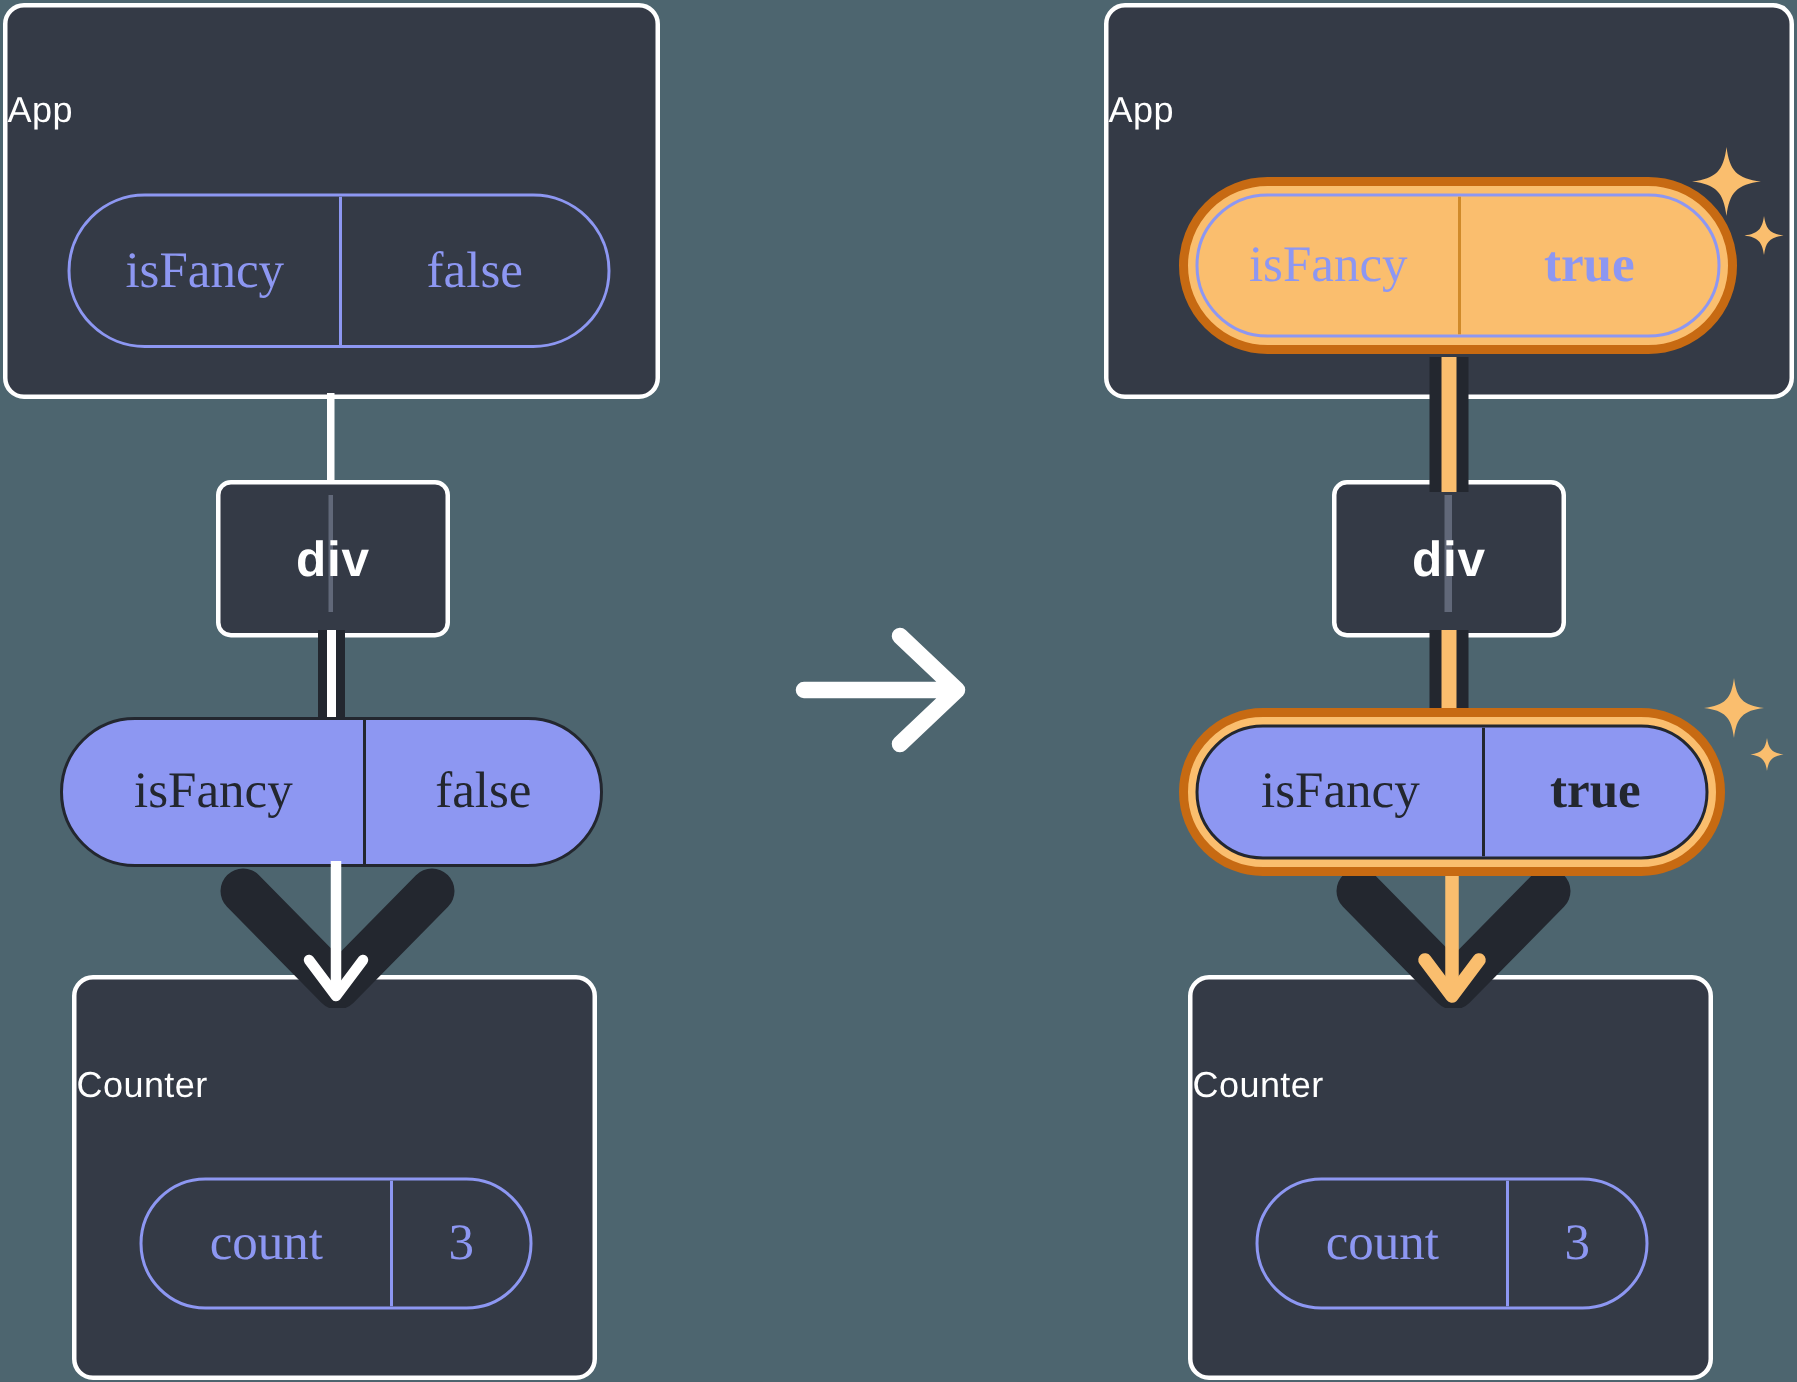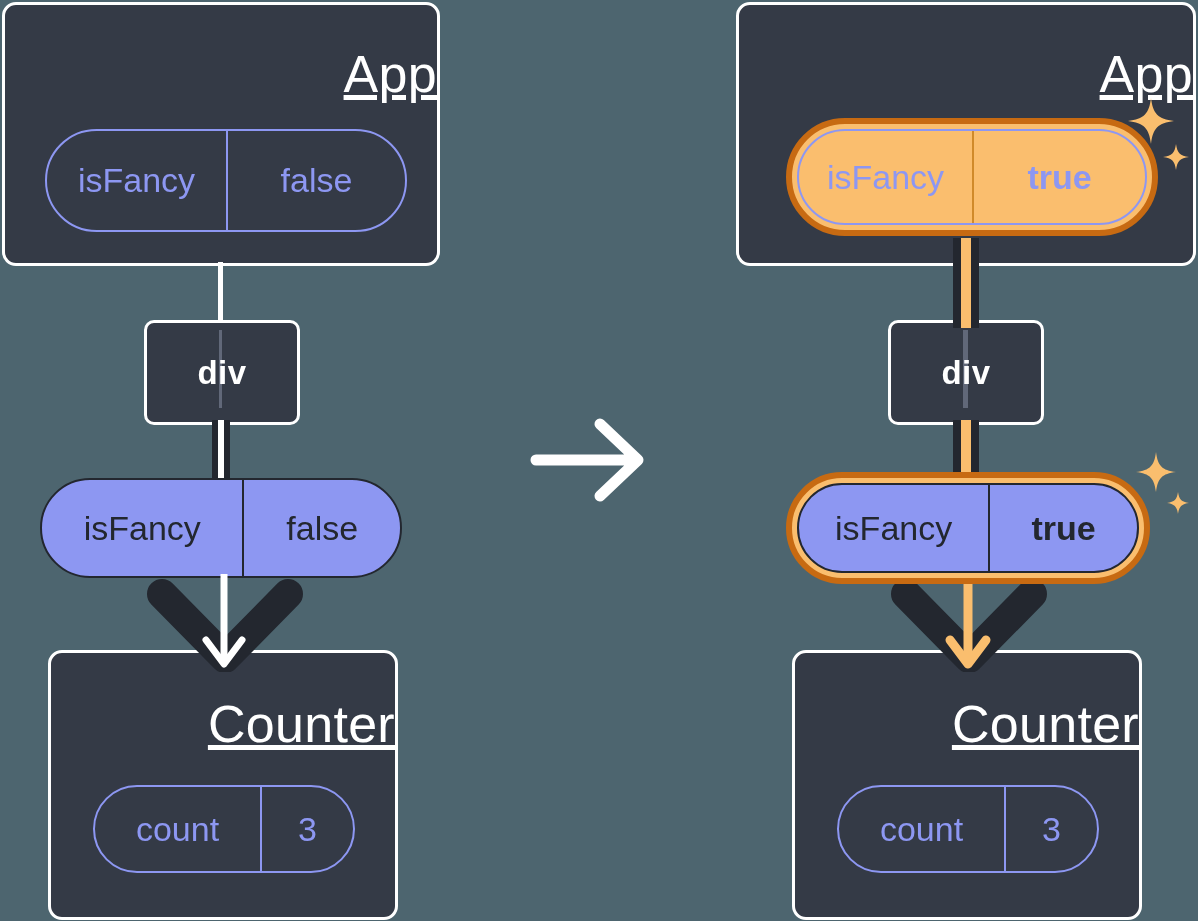--- a/index.html
+++ b/index.html
@@ -24,27 +24,26 @@
     position: absolute;
     box-sizing: border-box;
     background: #343a46;
     border: 3px solid #ffffff;
     border-radius: 14px;
   }
   .box-title {
     position: absolute;
     left: 0;
     right: 0;
-    text-align: right;
+    text-align: left;
     color: #ffffff;
-    font-size: 52px;
+    font-size: 24px;
     line-height: 46px;
     letter-spacing: 0.3px;
     white-space: nowrap;
-    text-decoration: underline;
   }
   .divbox {
     position: absolute;
     box-sizing: border-box;
     background: #343a46;
     border: 3px solid #ffffff;
     border-radius: 10px;
     display: flex;
     align-items: center;
     justify-content: center;
@@ -56,20 +55,21 @@
   .divbox span { position: relative; z-index: 3; }
 
   
   .pill {
     position: absolute;
     box-sizing: border-box;
     display: flex;
     align-items: stretch;
     border-radius: 999px;
     overflow: hidden;
+    font-family: Liberation Serif, serif;
   }
   .pill .cell {
     display: flex;
     align-items: center;
     justify-content: center;
     box-sizing: border-box;
     white-space: nowrap;
   }
   .pill.outline {
     border: 2px solid #8d97f2;

